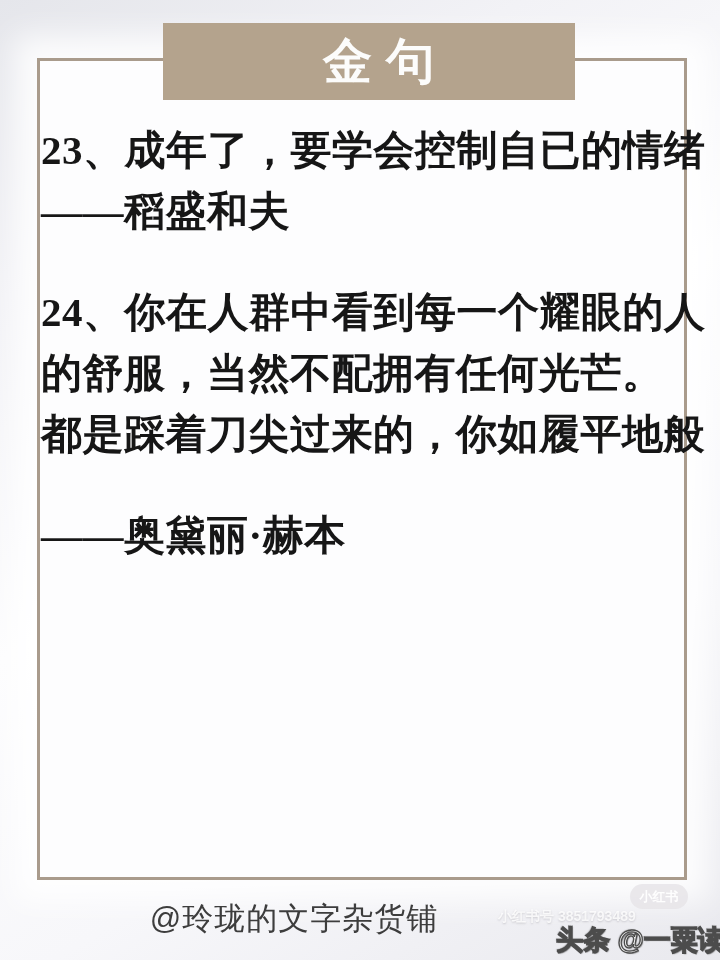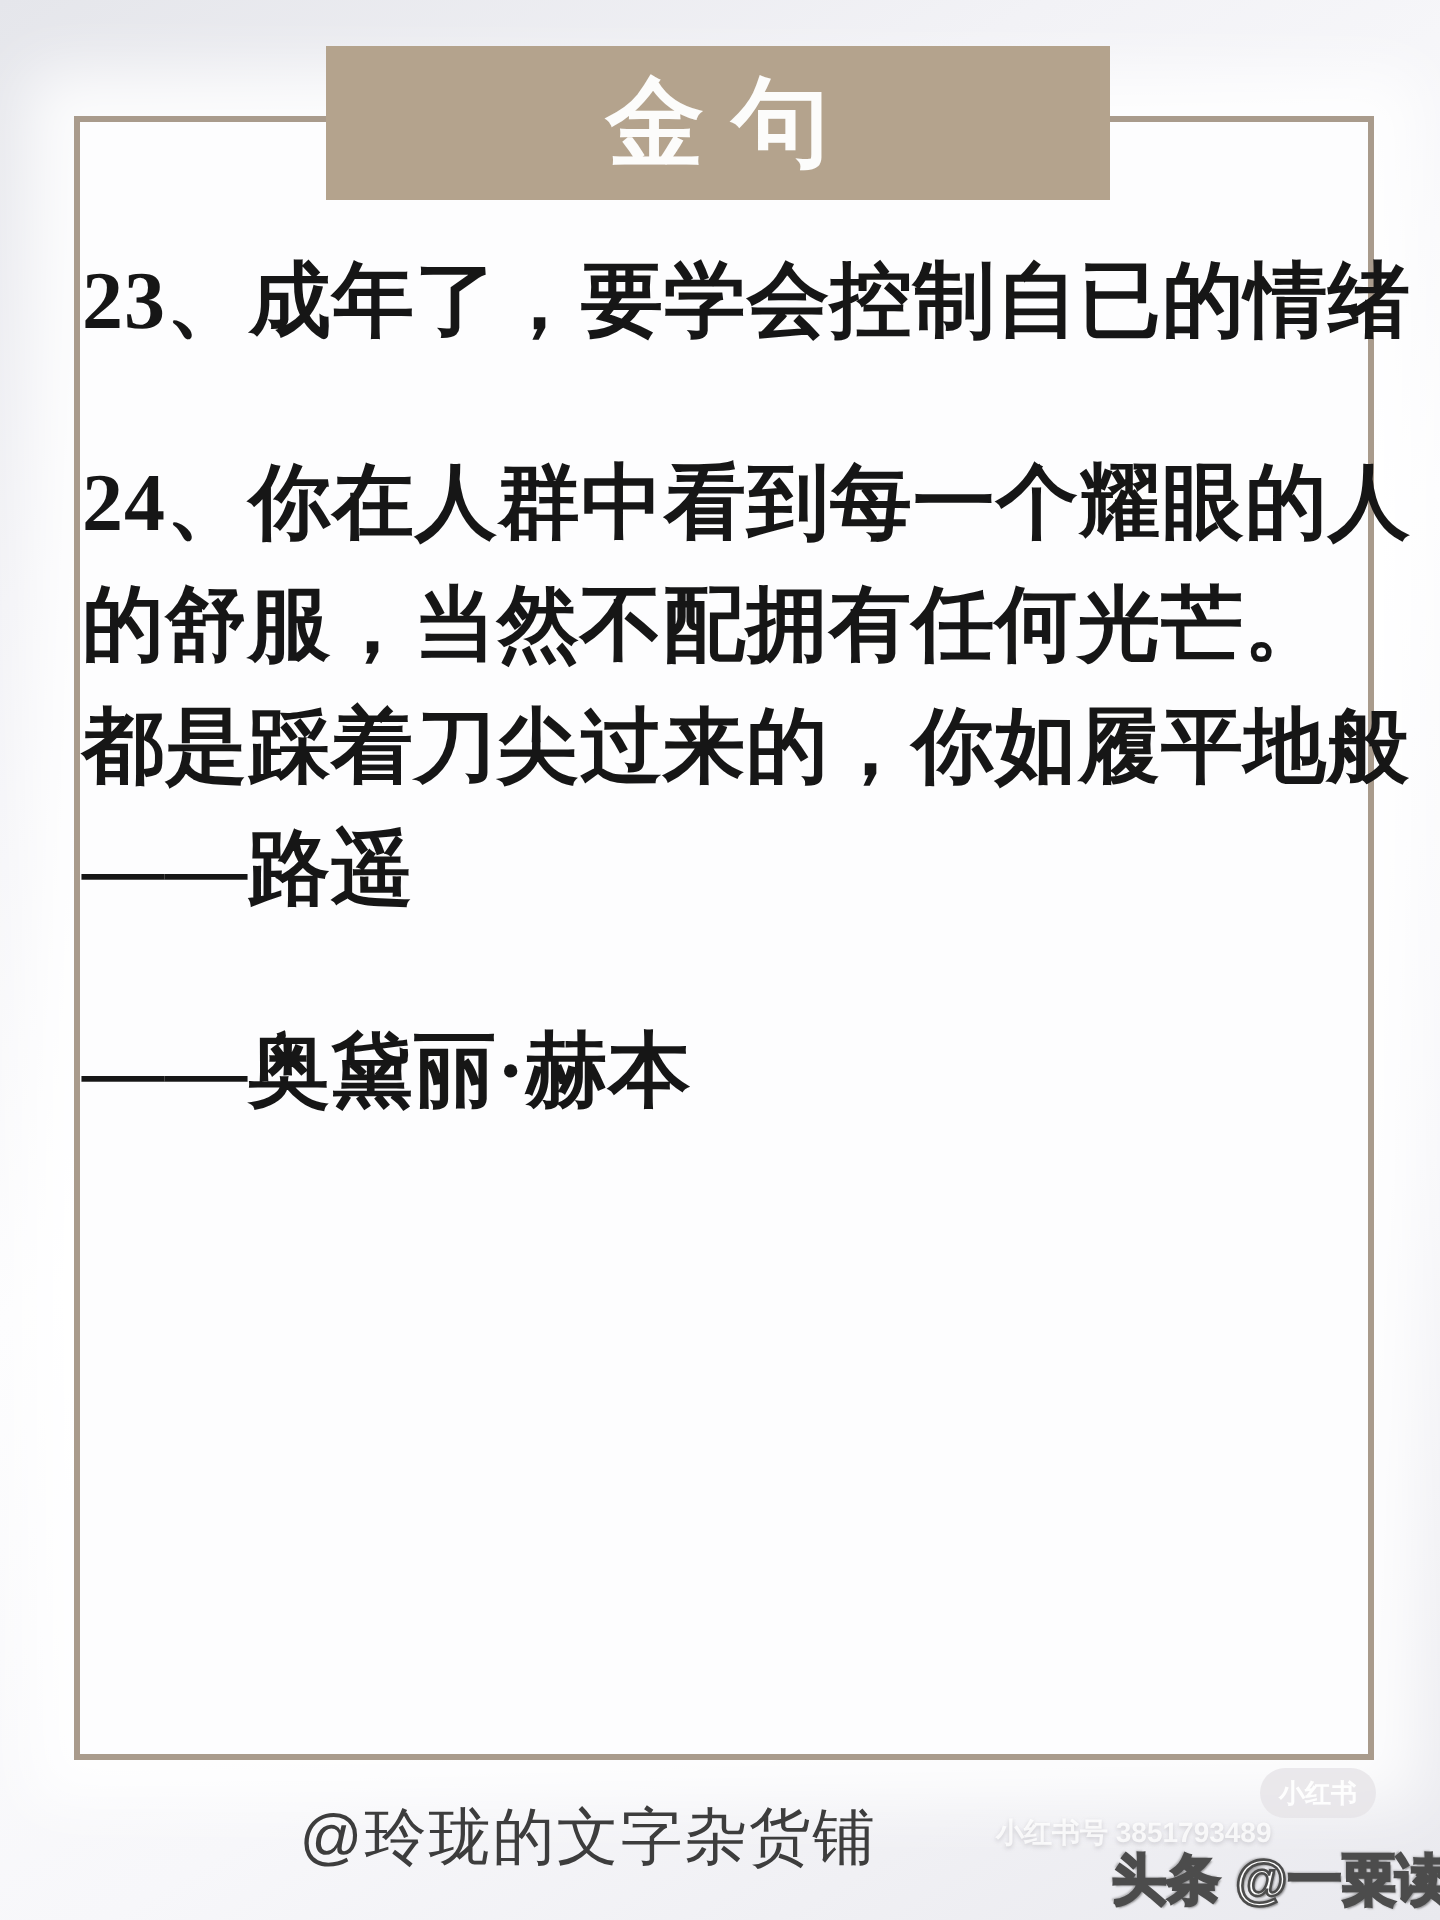--- a/index.html
+++ b/index.html
@@ -18,20 +18,21 @@
     background: #fdfdfe;
     box-shadow: 0 0 28px 22px rgba(255,255,255,0.85);
   }
   .badge {
     position: absolute;
     left: 163px; top: 23px;
     width: 392px; height: 77px;
     background: #b4a38d;
     display: flex; align-items: center; justify-content: center;
     z-index: 3;
+    padding-left: 20px;
   }
   .badge span {
     font-family: "Liberation Sans", "DejaVu Sans", sans-serif;
     font-weight: bold;
     font-size: 49px;
     color: #fcfcfb;
     letter-spacing: 14px;
     padding-left: 14px; 
   }
   .content {
@@ -103,27 +104,27 @@
 <div class="frame"></div>
 
 <div class="badge">
   <span>金句</span>
 </div>
 
 <div class="content">
 
   <div class="quote">
     <div class="qline">23、成年了，要学会控制自已的情绪，</div>
+    <div class="qauthor">——稻盛和夫</div>
   </div>
 
   <div class="quote">
     <div class="qline">24、你在人群中看到每一个耀眼的人，</div>
     <div class="qline">的舒服，当然不配拥有任何光芒。</div>
     <div class="qline">都是踩着刀尖过来的，你如履平地般</div>
-    <div class="qauthor">——路遥</div>
   </div>
 
   <div class="quote">
     <div class="qauthor">——奥黛丽·赫本</div>
   </div>
 
 </div>
 
 <div class="footer">@玲珑的文字杂货铺</div>
 

